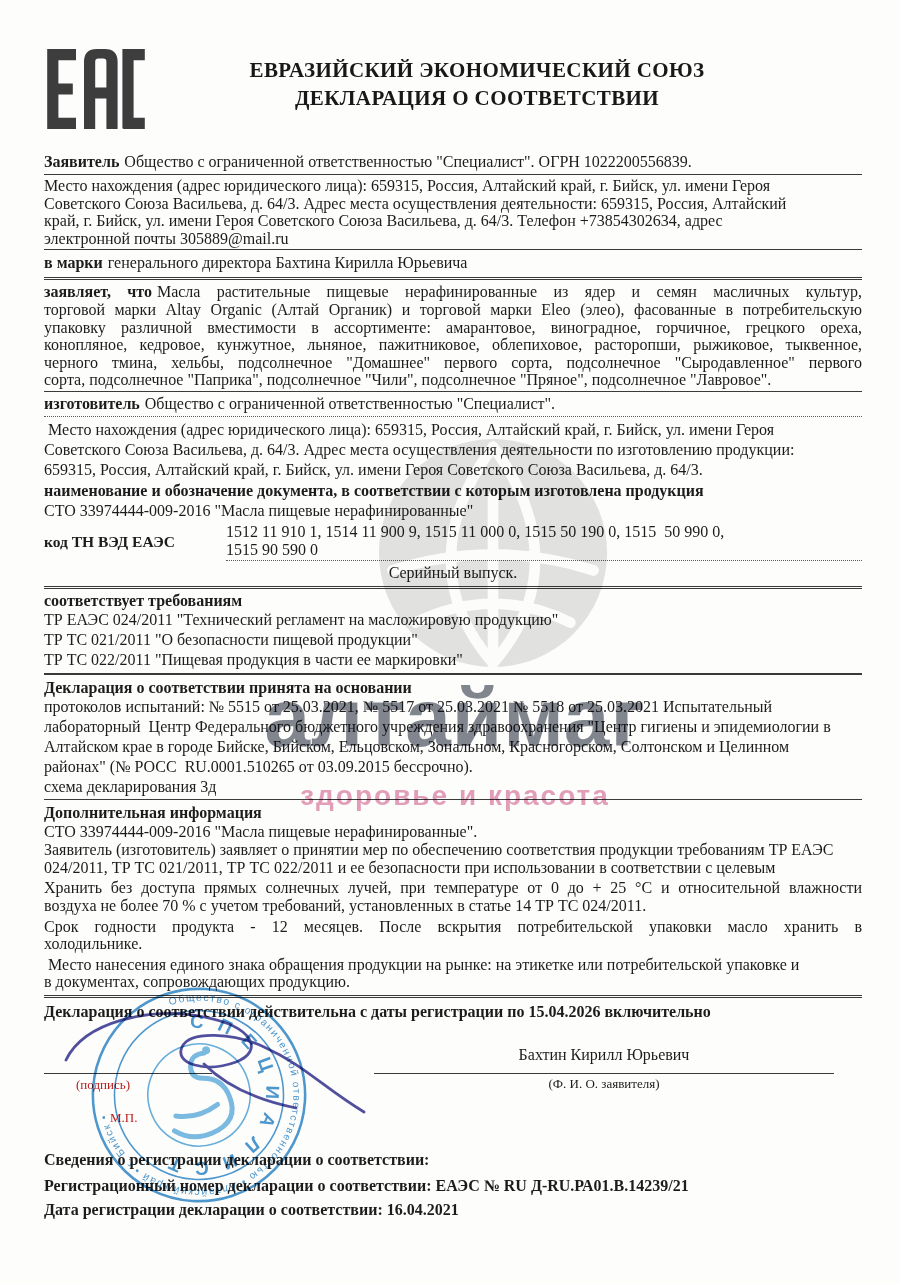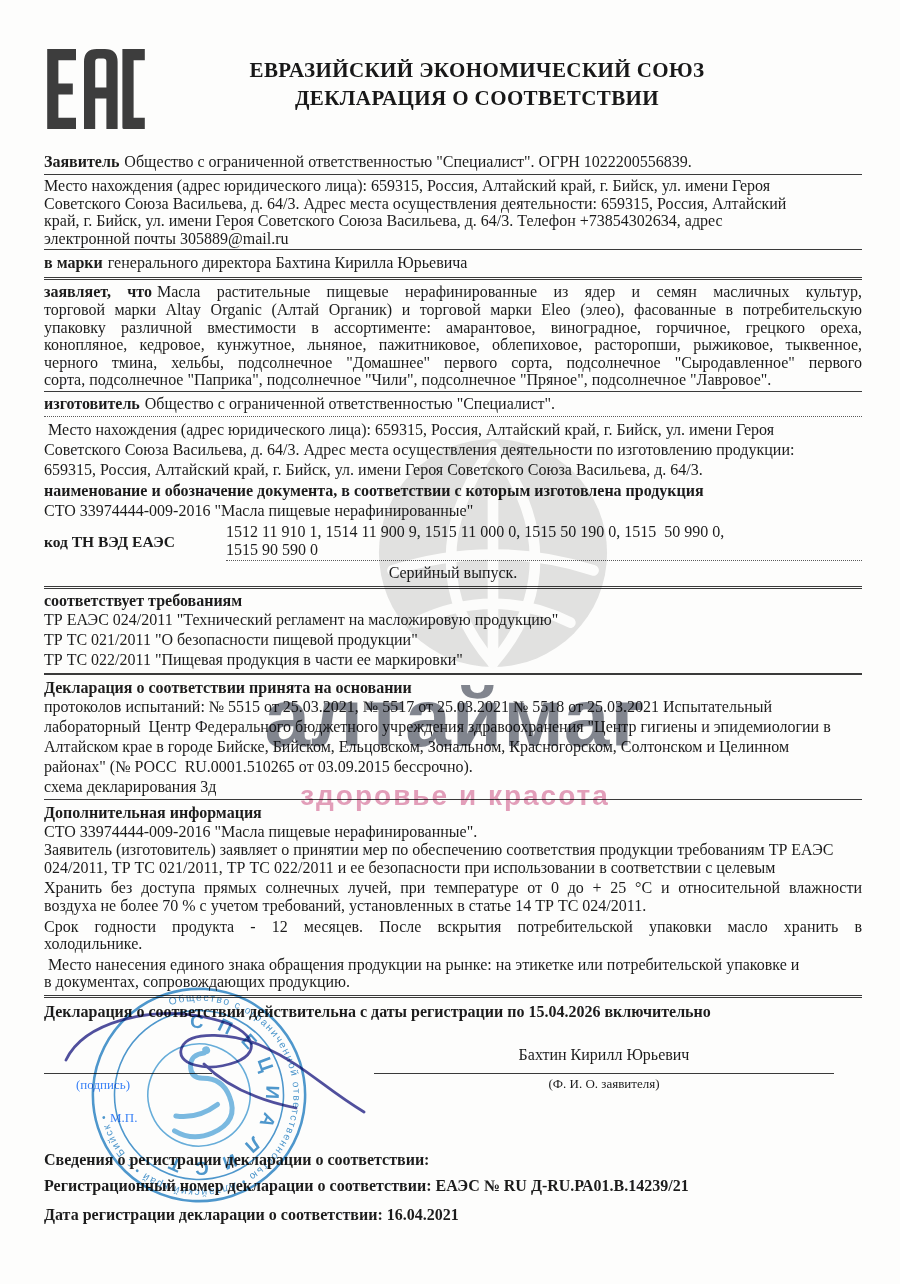--- a/index.html
+++ b/index.html
@@ -25,39 +25,39 @@
   .bdot{border-bottom:1px dotted #5a5a5a;}
   .headb{font-weight:bold;font-size:16px;line-height:19px;}
   .pad2{padding:2px 0 2px 0;}
   
   .tnrow{display:flex;align-items:stretch;margin-top:2px;}
   .tnlabel{flex:0 0 182px;font-weight:bold;font-size:15.5px;display:flex;align-items:center;}
   .tncodes{flex:1;border-bottom:1px dotted #5a5a5a;padding-bottom:2px;}
   
   .sig{position:relative;height:114px;}
   .absline{position:absolute;border-bottom:1.5px solid #3a3a3a;height:0;}
-  .cap{position:absolute;font-size:13px;color:#3b82f6;}
+  .cap{position:absolute;font-size:13px;color:#b91c1c;}
   .sig-name{position:absolute;left:330px;width:460px;top:22px;text-align:center;font-size:16px;}
   .name-cap{position:absolute;left:330px;width:460px;top:52px;text-align:center;font-size:13px;}
   
   .wm{position:absolute;z-index:3;pointer-events:none;mix-blend-mode:multiply;}
   .wm-brand{left:195px;top:676px;width:520px;text-align:center;
     font-family:"Liberation Sans", sans-serif;font-weight:bold;font-size:82px;line-height:84px;
     letter-spacing:1px;opacity:.52;}
   .wm-tag{left:195px;top:780px;width:520px;text-align:center;
     font-family:"Liberation Sans", sans-serif;font-weight:bold;font-size:28px;letter-spacing:2px;opacity:.42;}
   .wm-logo{left:348px;top:408px;opacity:.40;}
   
   .stamp{position:absolute;left:42px;top:-42px;z-index:4;transform:rotate(-18deg);
     mix-blend-mode:multiply;opacity:.92;pointer-events:none;}
   .ink{position:absolute;left:8px;top:-22px;z-index:5;mix-blend-mode:multiply;opacity:.9;pointer-events:none;}
   .reg{margin-top:10px;}
   .reg .headb{line-height:24px;}
   .reg .r2{margin-top:2px;}
-  .reg .r3{margin-top:5px;}
+  .reg .r3{}
 </style>
 </head>
 <body>
 
 <div class="page">
 
   <div class="hdr">
     <div class="eac">
       <svg width="104" height="86" viewBox="0 0 130 104">
         <g fill="#3d3d3d">

